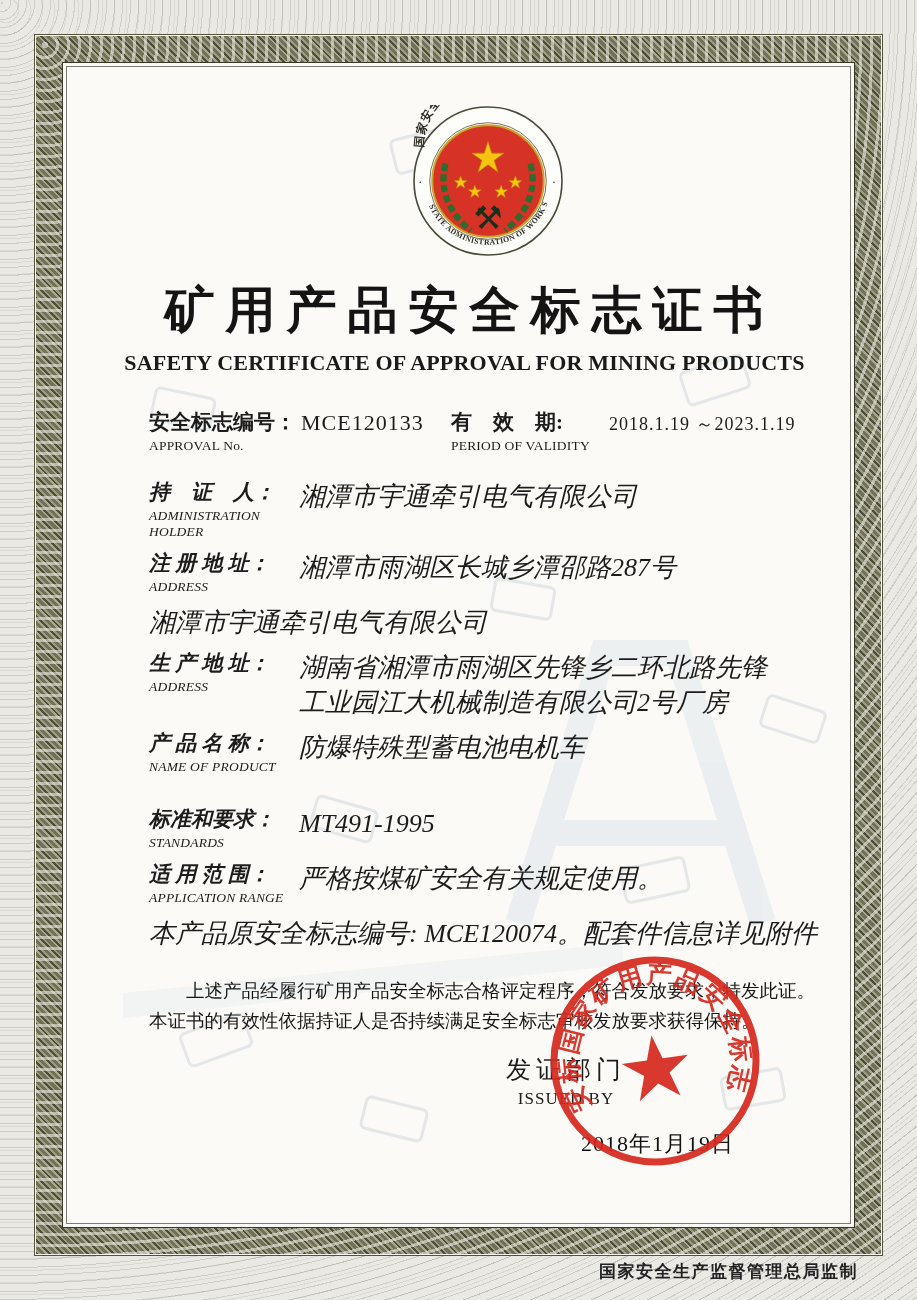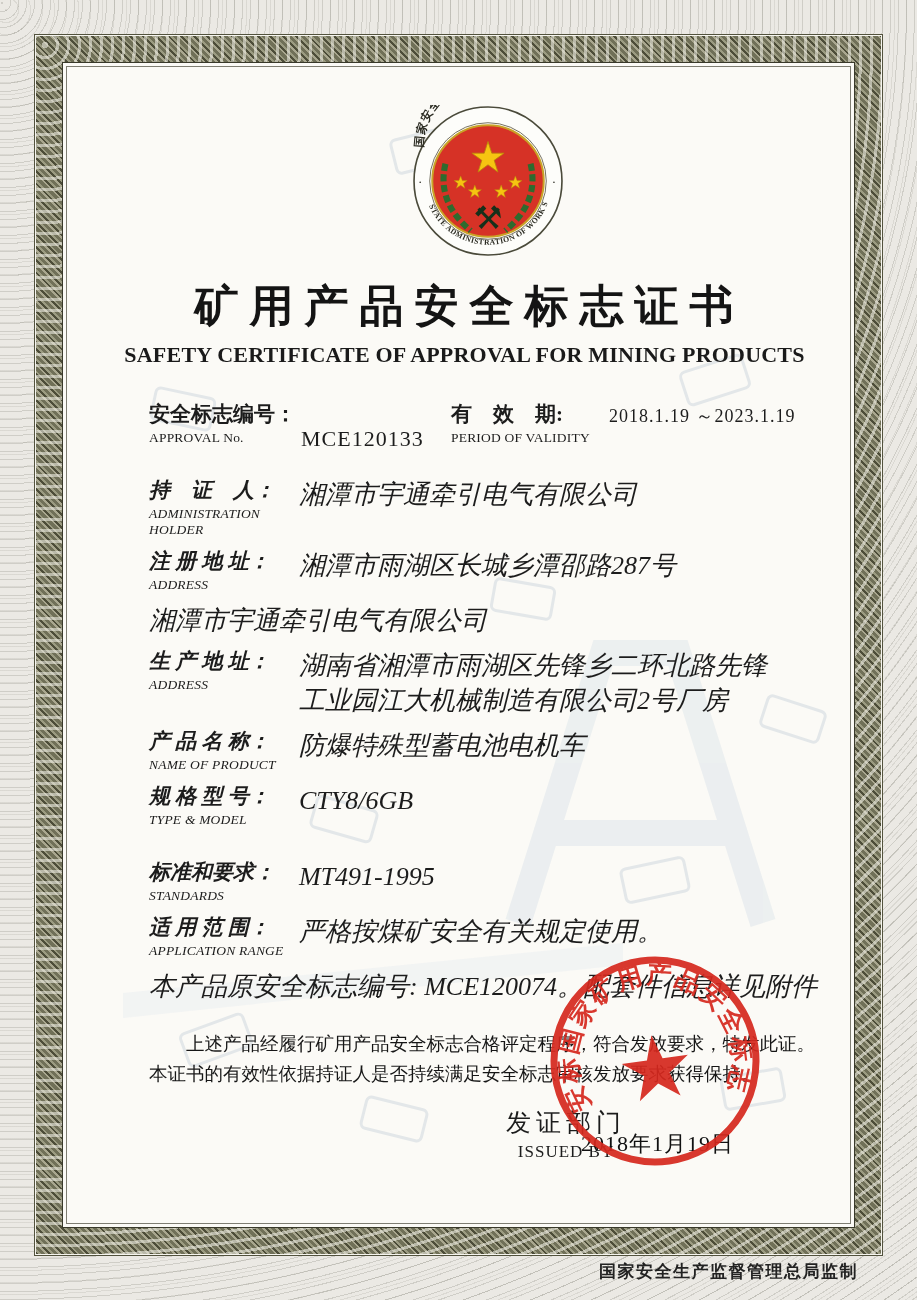--- a/index.html
+++ b/index.html
@@ -30,34 +30,34 @@
     box-shadow: inset 0 0 0 3px #fbfaf6, inset 0 0 0 4px rgba(58,58,43,.65);
     overflow:hidden;
   }
   .wm { position:absolute; left:0; top:0; z-index:0; }
   .content { position:relative; z-index:1; padding:42px 28px 0 86px; }
 
   .emblem-wrap { width:152px; margin:0 auto; }
 
   .title-zh {
     margin-top:16px; text-align:center;
-    font-size:44px; font-weight:bold; letter-spacing:11px;
+    font-size:50px; font-weight:bold; letter-spacing:11px;
     color:#141414; white-space:nowrap; margin-left:-40px; margin-right:-4px;
   }
   .title-en {
     margin-top:6px; text-align:center;
     font-size:22px; font-weight:bold; letter-spacing:0.2px;
     color:#1a1a1a; margin-left:-46px;
   }
 
   .approval-row { display:flex; margin-top:32px; align-items:flex-start; }
   .lab { font-size:21px; font-weight:bold; white-space:nowrap; }
   .sub { font-size:13.5px; font-family:"Liberation Serif", serif; margin-top:2px; letter-spacing:0.2px; }
   .ap-l1 { width:152px; }
-  .ap-v1 { width:150px; font-size:22px; padding-top:2px; letter-spacing:1px;margin-top:24px; }
+  .ap-v1 { width:150px; font-size:22px; padding-top:2px; letter-spacing:1px; }
   .ap-l2 { width:158px; }
   .ap-v2 { font-size:18px; padding-top:4px; letter-spacing:1px; white-space:nowrap; }
 
   .fields { margin-top:24px; }
   .field { display:flex; margin-bottom:9px; align-items:flex-start;font-style:italic; }
   .field.gap { margin-top:30px; }
   .fl { width:150px; flex:none; }
   .val { font-size:26px; padding-top:1px; line-height:1.35; }
   .val.narrow { max-width:490px; }
 
@@ -185,27 +185,20 @@
             </div>
           <div class="val narrow">湖南省湘潭市雨湖区先锋乡二环北路先锋工业园江大机械制造有限公司2号厂房</div>
         </div>
         <div class="field">
           <div class="fl">
               <div class="lab">产 品 名 称：</div>
               <div class="sub">NAME OF PRODUCT</div>
             </div>
           <div class="val">防爆特殊型蓄电池电机车</div>
         </div>
-        <div class="field">
-          <div class="fl">
-              <div class="lab">规 格 型 号：</div>
-              <div class="sub">TYPE &amp; MODEL</div>
-            </div>
-          <div class="val">CTY8/6GB</div>
-        </div>
         <div class="field gap">
           <div class="fl">
               <div class="lab">标准和要求：</div>
               <div class="sub">STANDARDS</div>
             </div>
           <div class="val">MT491-1995</div>
         </div>
         <div class="field">
           <div class="fl">
               <div class="lab">适 用 范 围：</div>

